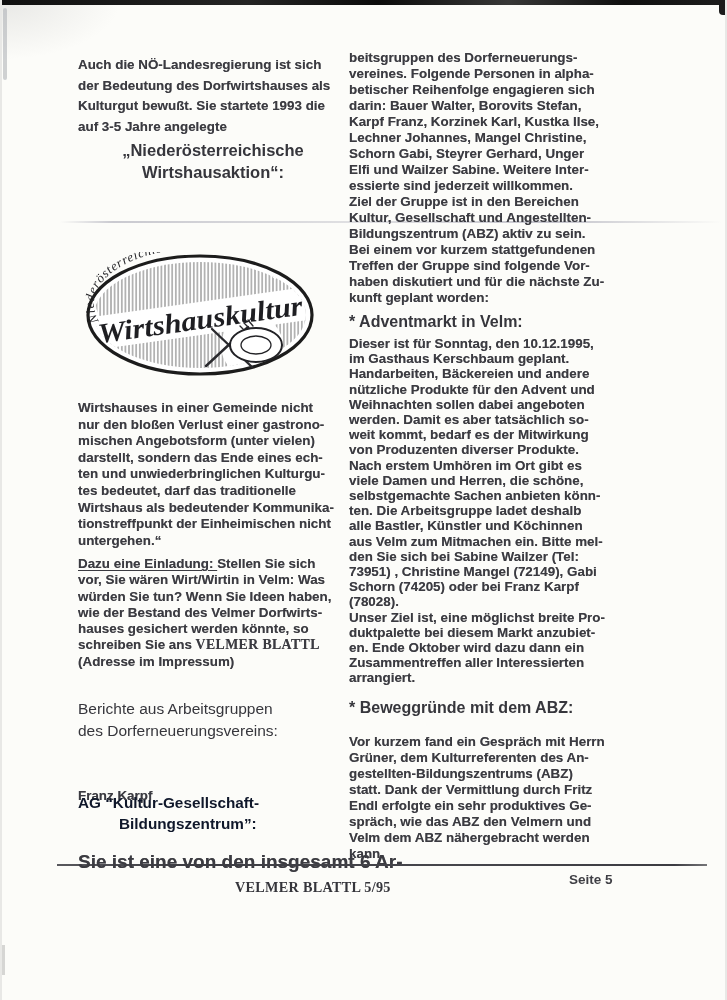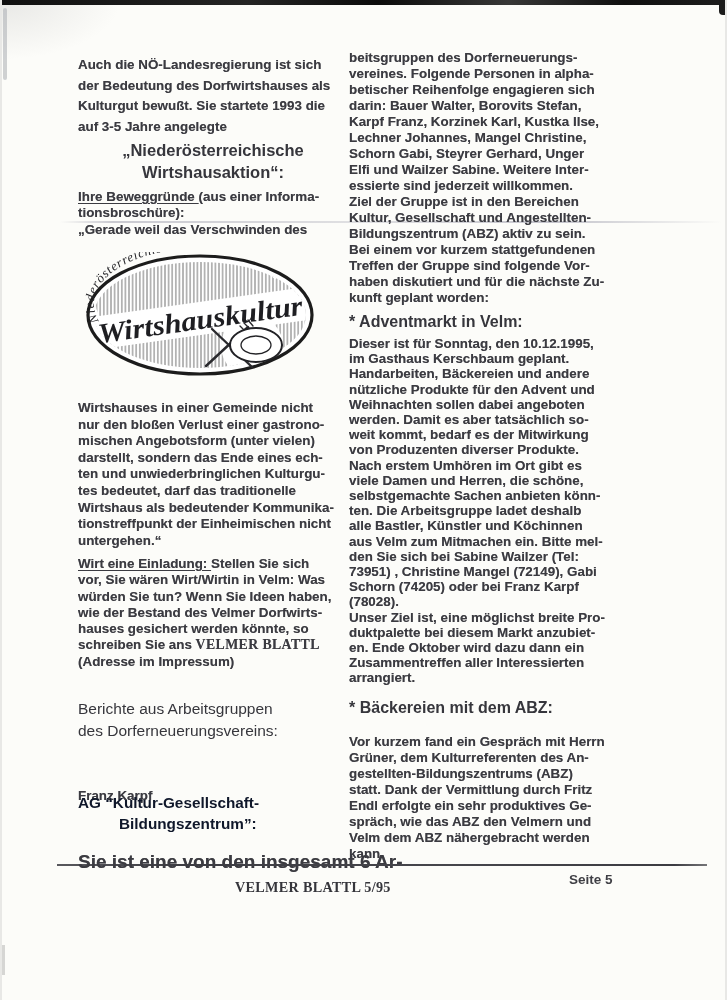--- a/index.html
+++ b/index.html
@@ -68,23 +68,20 @@
   <div class="scan-line-artifact"></div>
 
   <p id="intro" class="block pre body-text">Auch die NÖ-Landesregierung ist sich
 der Bedeutung des Dorfwirtshauses als
 Kulturgut bewußt. Sie startete 1993 die
 auf 3-5 Jahre angelegte</p>
 
   <h2 id="campaign" class="block pre">„Niederösterreichische
 Wirtshausaktion“:</h2>
 
-  <p id="motives" class="block pre body-text"><span class="u">Ihre Beweggründe </span><span>(aus einer Informa-</span><span>
-tionsbroschüre):
-„Gerade weil das Verschwinden des</span></p>
 
   <div id="logo" class="block">
     <svg width="232" height="128" viewBox="0 0 232 128">
       <defs>
         <pattern id="hatch" width="3.6" height="10" patternUnits="userSpaceOnUse">
           <rect width="3.6" height="10" fill="#ffffff"></rect>
           <line x1="1.8" y1="0" x2="1.8" y2="10" stroke="#5c5c5c" stroke-width="0.9"></line>
         </pattern>
         <clipPath id="ovalClip">
             <ellipse cx="116" cy="63" rx="106" ry="53"></ellipse>
@@ -128,21 +125,21 @@
   <p id="continuation" class="block pre body-text">Wirtshauses in einer Gemeinde nicht
 nur den bloßen Verlust einer gastrono-
 mischen Angebotsform (unter vielen)
 darstellt, sondern das Ende eines ech-
 ten und unwiederbringlichen Kulturgu-
 tes bedeutet, darf das traditionelle
 Wirtshaus als bedeutender Kommunika-
 tionstreffpunkt der Einheimischen nicht
 untergehen.“</p>
 
-  <p id="invitation" class="block pre body-text"><span class="u">Wirt eine Einladung: </span><span>Stellen Sie sich</span><span>
+  <p id="invitation" class="block pre body-text"><span class="u">Dazu eine Einladung: </span><span>Stellen Sie sich</span><span>
 vor, Sie wären Wirt/Wirtin in Velm: Was
 würden Sie tun? Wenn Sie Ideen haben,
 wie der Bestand des Velmer Dorfwirts-
 hauses gesichert werden könnte, so
 schreiben Sie ans </span><span class="brand">VELMER BLATTL</span><span>
 (Adresse im Impressum)</span></p>
 
   <h3 id="reports" class="block pre">Berichte aus Arbeitsgruppen
 des Dorferneuerungsvereins:</h3>
 
@@ -191,21 +188,21 @@
 den Sie sich bei Sabine Wailzer (Tel:
 73951) , Christine Mangel (72149), Gabi
 Schorn (74205) oder bei Franz Karpf
 (78028).
 Unser Ziel ist, eine möglichst breite Pro-
 duktpalette bei diesem Markt anzubiet-
 en. Ende Oktober wird dazu dann ein
 Zusammentreffen aller Interessierten
 arrangiert.</p>
 
-  <h3 id="abz-heading" class="block pre">* Bäckereien mit dem ABZ:</h3>
+  <h3 id="abz-heading" class="block pre">* Beweggründe mit dem ABZ:</h3>
 
   <p id="p3" class="block pre body-text">Vor kurzem fand ein Gespräch mit Herrn
 Grüner, dem Kulturreferenten des An-
 gestellten-Bildungszentrums (ABZ)
 statt. Dank der Vermittlung durch Fritz
 Endl erfolgte ein sehr produktives Ge-
 spräch, wie das ABZ den Velmern und
 Velm dem ABZ nähergebracht werden
 kann.</p>
 

